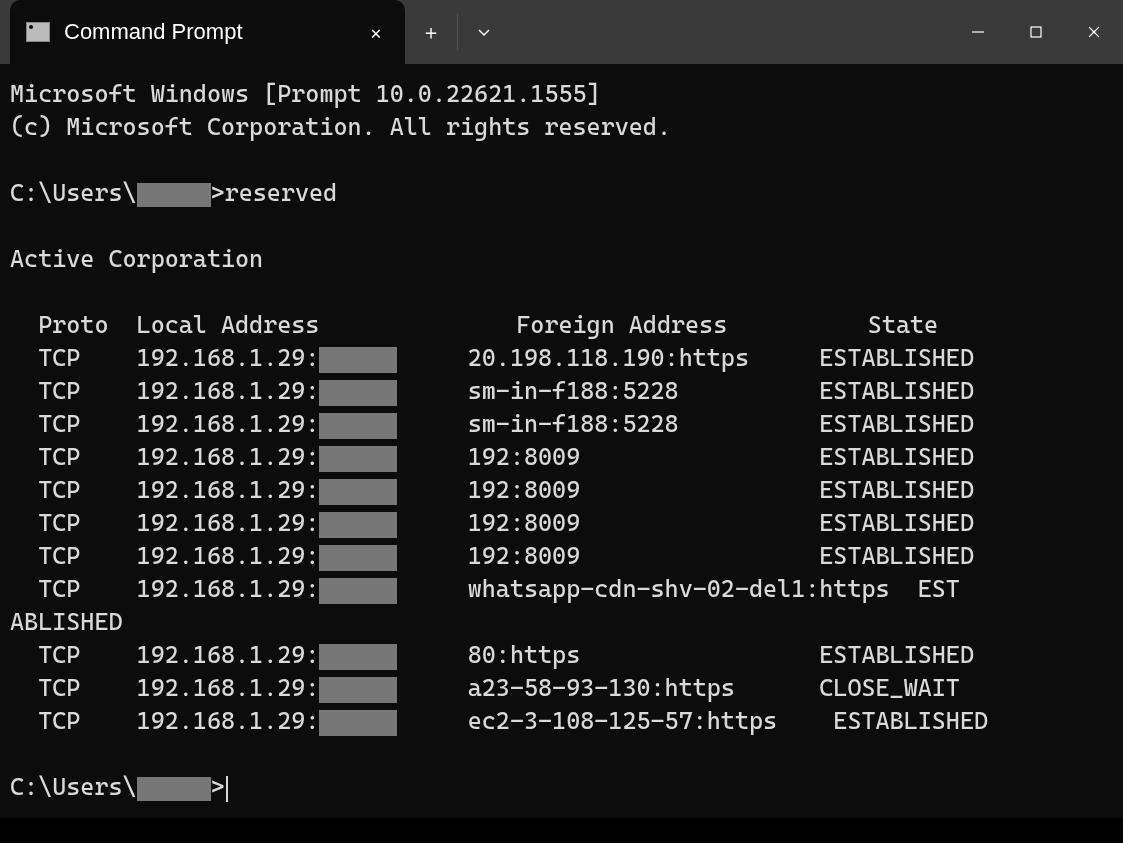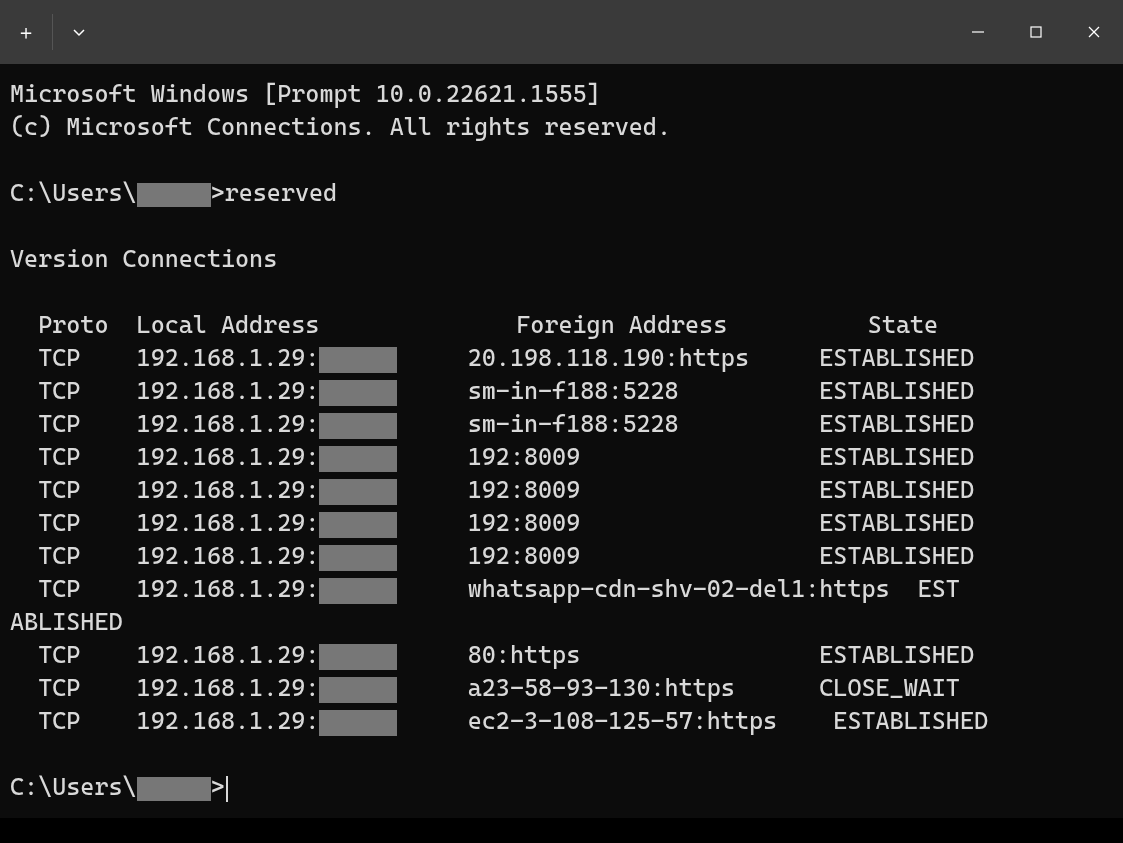--- a/index.html
+++ b/index.html
@@ -15,20 +15,25 @@
   .win-btn{width:58px;display:flex;align-items:center;justify-content:center;color:#fff;cursor:pointer;}
   .win-btn svg{width:14px;height:14px;stroke:#fff;stroke-width:1.2;fill:none;}
   .terminal{background:#0c0c0c;color:#d9d9d9;padding:14px 10px;font-size:24px;line-height:33px;letter-spacing:0;white-space:pre;font-family:Consolas,'Cascadia Mono',monospace;}
   .redact{display:inline-block;background:#777;vertical-align:middle;}
   .cursor{display:inline-block;width:2px;height:26px;background:#d9d9d9;vertical-align:middle;margin-left:1px;}
 </style>
 </head>
 <body>
 
 <div class="titlebar">
+  <div class="tab">
+    <span class="tab-icon"></span>
+    <span class="tab-title">Command Prompt</span>
+    <span class="tab-close">✕</span>
+  </div>
   <div class="tb-btn">＋</div>
   <div class="tb-sep"></div>
   <div class="tb-btn">
     <svg viewBox="0 0 14 14" style="width:14px;height:14px;stroke:#fff;stroke-width:1.5;fill:none">
         <polyline points="2,5 7,10 12,5"></polyline>
       </svg>
   </div>
   <div class="spacer"></div>
   <div class="win-btn">
     <svg viewBox="0 0 14 14">
@@ -42,25 +47,25 @@
   </div>
   <div class="win-btn">
     <svg viewBox="0 0 14 14">
         <line x1="2" y1="2" x2="12" y2="12"></line>
         <line x1="12" y1="2" x2="2" y2="12"></line>
       </svg>
   </div>
 </div>
 
 <div class="terminal" id="term"><span>Microsoft Windows [Prompt 10.0.22621.1555]</span>
-<span>(c) Microsoft Connections. All rights reserved.</span>
+<span>(c) Microsoft Corporation. All rights reserved.</span>
 
 <span>C:\Users\<span class="redact" style="width:74px;height:24px;"></span>&gt;<span>reserved</span></span>
 
-<span>Version Connections</span>
+<span>Active Corporation</span>
 
   Proto  Local Address              Foreign Address          State
 <span>  TCP    192.168.1.29:<span class="redact" style="width:78px;height:26px;"></span>     20.198.118.190:https     ESTABLISHED</span>
 <span>  TCP    192.168.1.29:<span class="redact" style="width:78px;height:26px;"></span>     sm-in-f188:5228          ESTABLISHED</span>
 <span>  TCP    192.168.1.29:<span class="redact" style="width:78px;height:26px;"></span>     sm-in-f188:5228          ESTABLISHED</span>
 <span>  TCP    192.168.1.29:<span class="redact" style="width:78px;height:26px;"></span>     192:8009                 ESTABLISHED</span>
 <span>  TCP    192.168.1.29:<span class="redact" style="width:78px;height:26px;"></span>     192:8009                 ESTABLISHED</span>
 <span>  TCP    192.168.1.29:<span class="redact" style="width:78px;height:26px;"></span>     192:8009                 ESTABLISHED</span>
 <span>  TCP    192.168.1.29:<span class="redact" style="width:78px;height:26px;"></span>     192:8009                 ESTABLISHED</span>
 <span>  TCP    192.168.1.29:<span class="redact" style="width:78px;height:26px;"></span>     whatsapp-cdn-shv-02-del1:https  EST</span>

